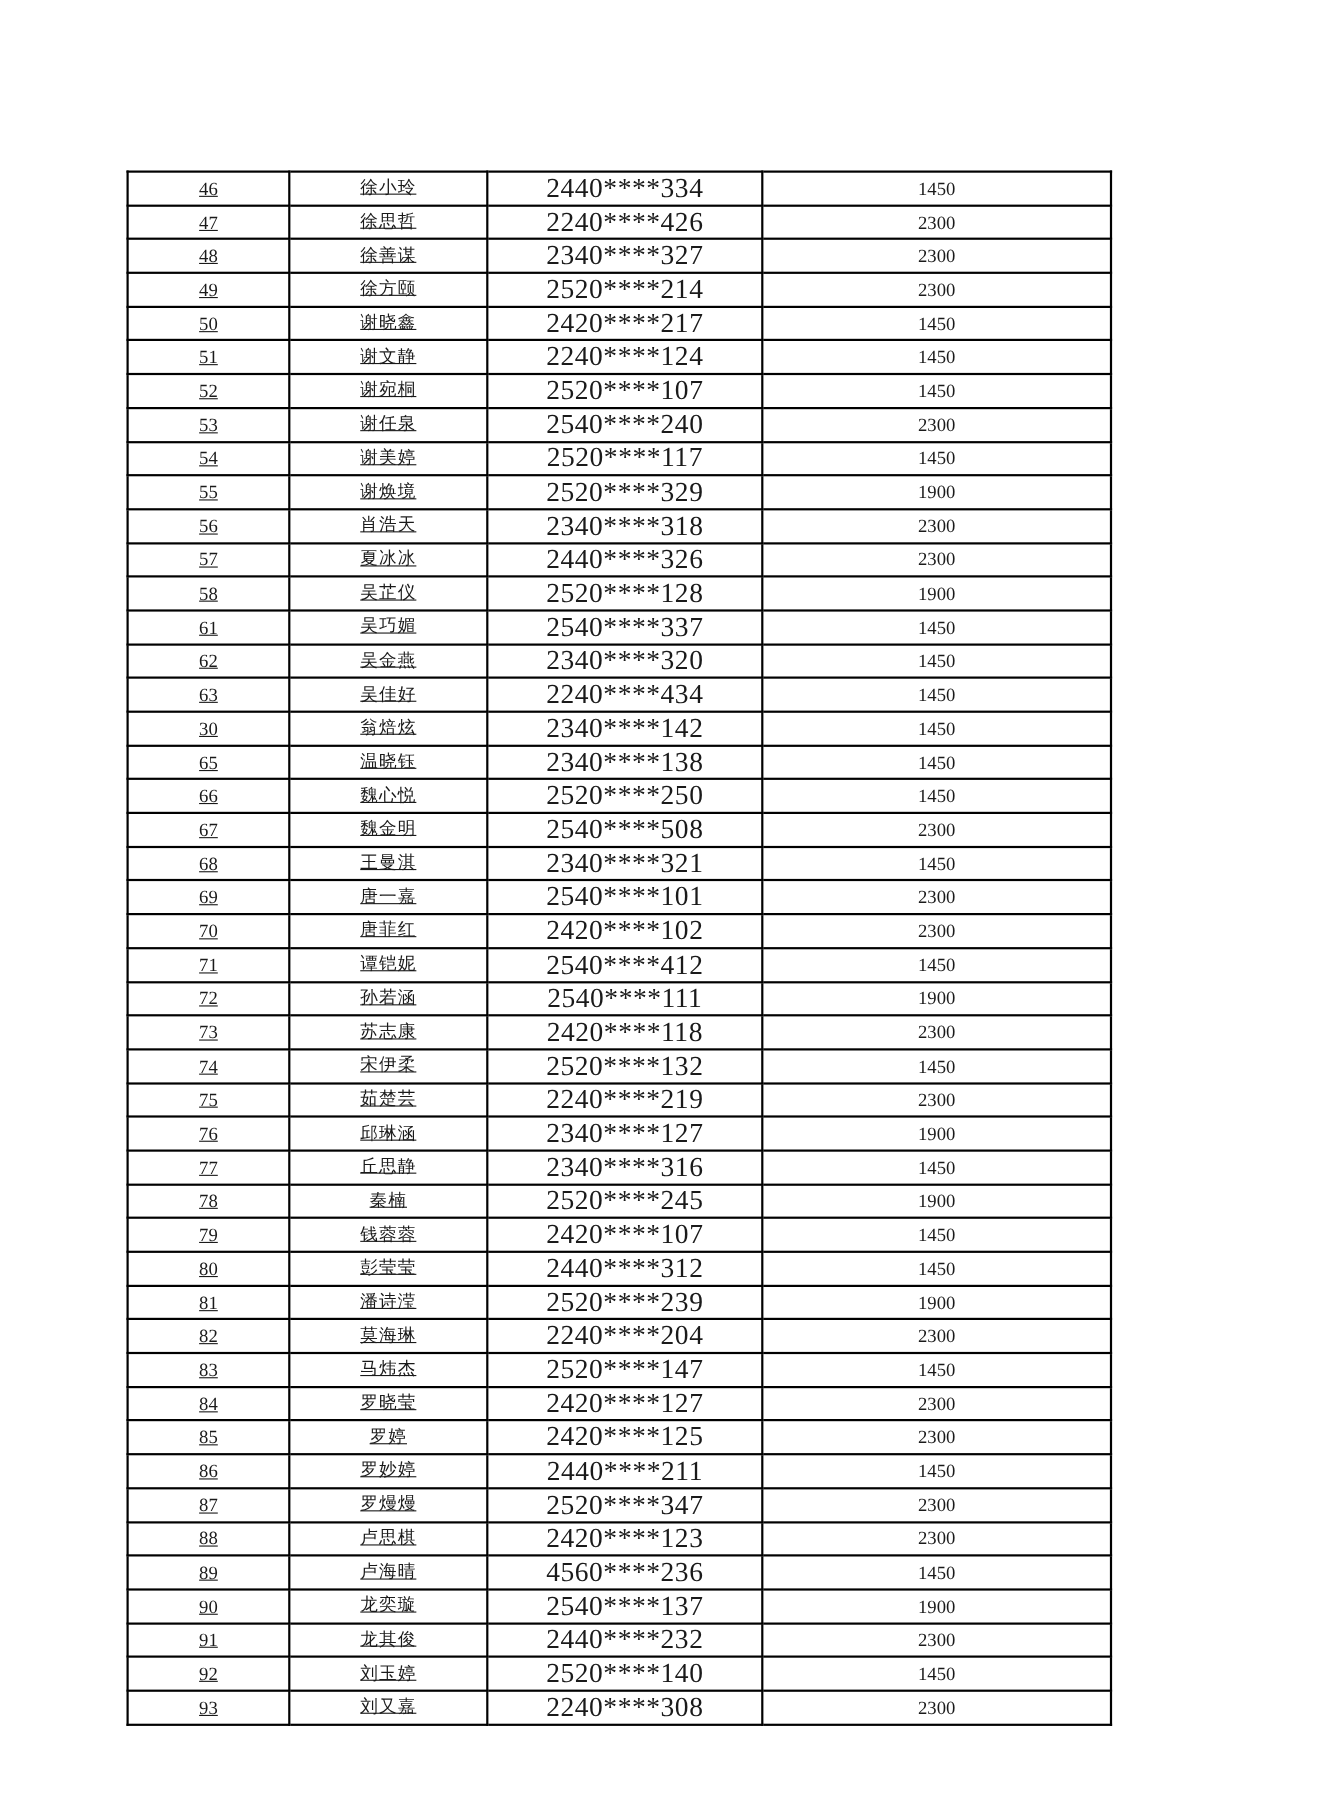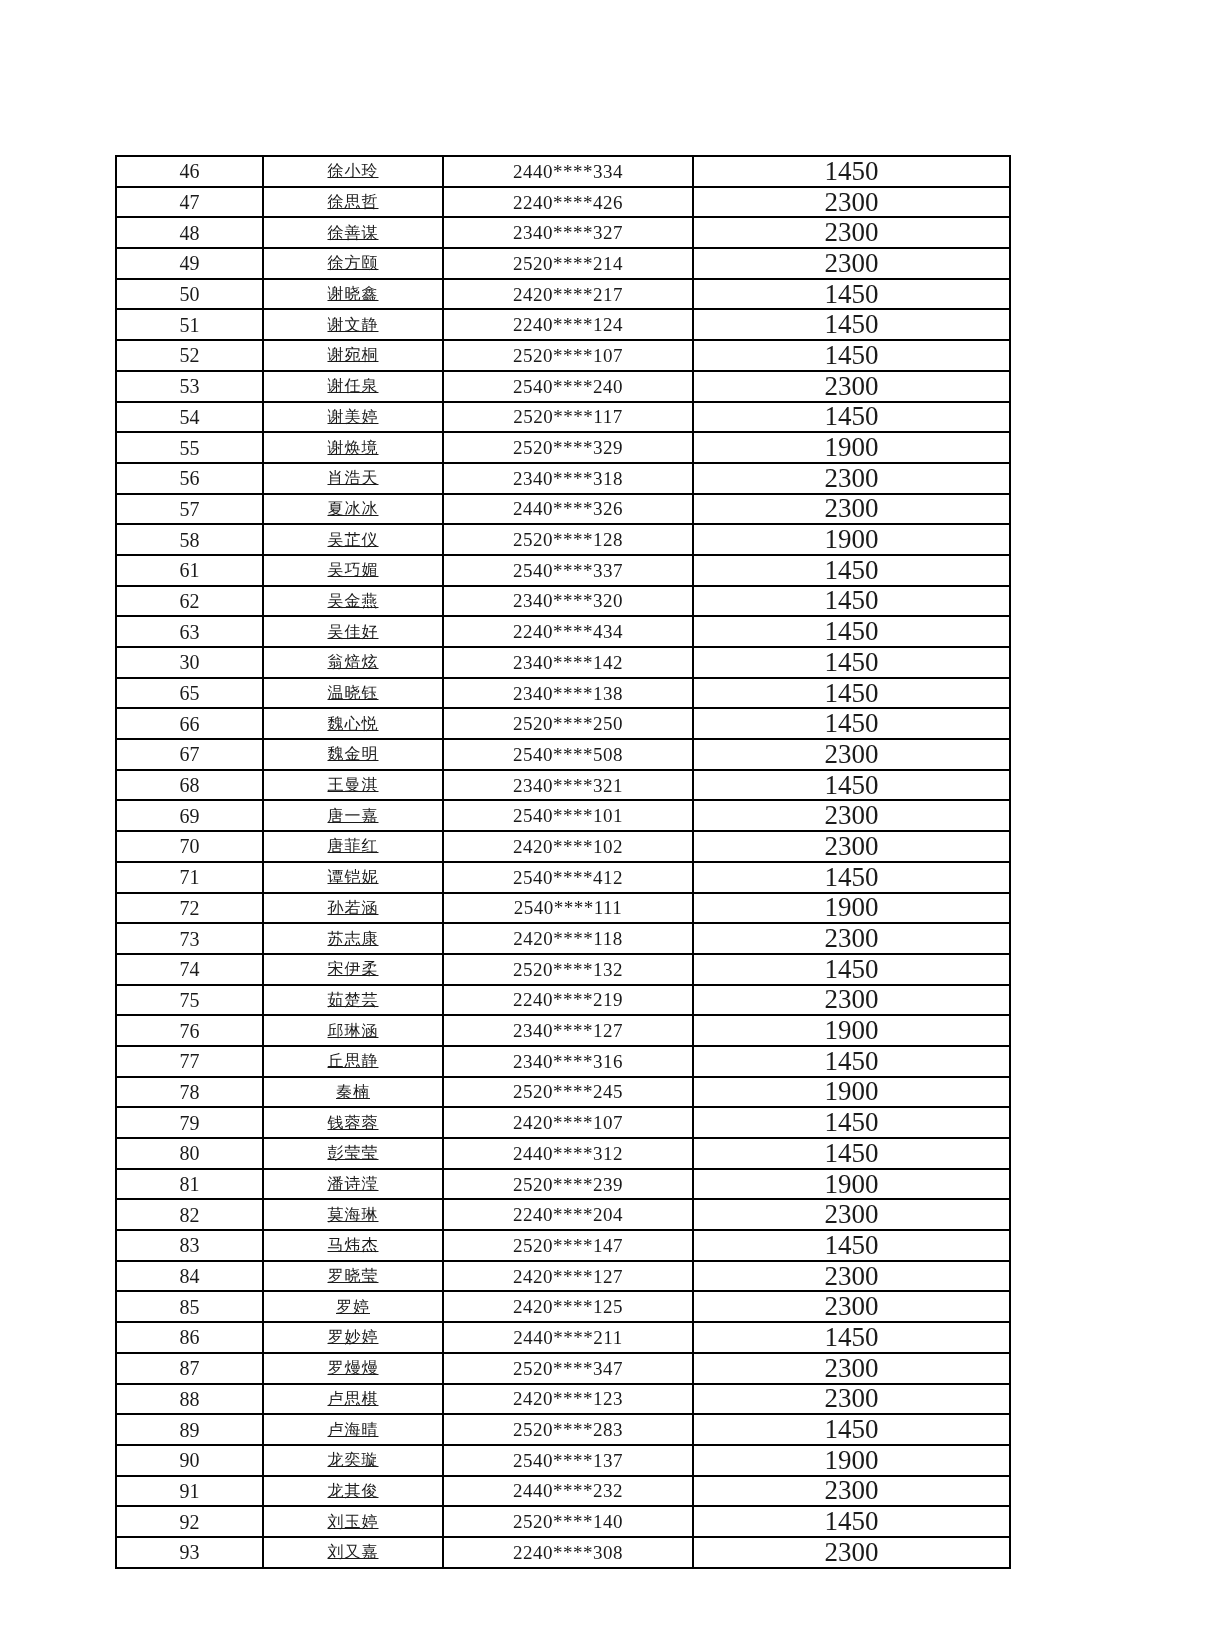--- a/index.html
+++ b/index.html
@@ -28,24 +28,24 @@
     border: 2px solid #000000;
     height: 28.7px;
     padding: 0;
     text-align: center;
     vertical-align: middle;
     font-size: 24px;
     line-height: 1;
     white-space: nowrap;
     overflow: hidden;
   }
-  table.roster td.c-no     { font-size: 20px; }
+  table.roster td.c-no     { font-size: 17px; text-decoration: underline; }
   table.roster td.c-name   { font-size: 16px; letter-spacing: 1px; text-decoration: underline; }
-  table.roster td.c-id     { font-size: 19px; letter-spacing: 0.5px; }
-  table.roster td.c-amount { font-size: 27px; }
+  table.roster td.c-id     { font-size: 25px; letter-spacing: 0.5px; }
+  table.roster td.c-amount { font-size: 17px; }
 </style>
 </head>
 <body>
 
 <div class="sheet">
   <table class="roster">
     <colgroup>
       <col style="width:147px">
       <col style="width:180px">
       <col style="width:250px">
@@ -294,21 +294,21 @@
         </tr>
         <tr>
           <td class="c-no">88</td>
           <td class="c-name">卢思棋</td>
           <td class="c-id">2420****123</td>
           <td class="c-amount">2300</td>
         </tr>
         <tr>
           <td class="c-no">89</td>
           <td class="c-name">卢海晴</td>
-          <td class="c-id">2520****283</td>
+          <td class="c-id">4560****236</td>
           <td class="c-amount">1450</td>
         </tr>
         <tr>
           <td class="c-no">90</td>
           <td class="c-name">龙奕璇</td>
           <td class="c-id">2540****137</td>
           <td class="c-amount">1900</td>
         </tr>
         <tr>
           <td class="c-no">91</td>

